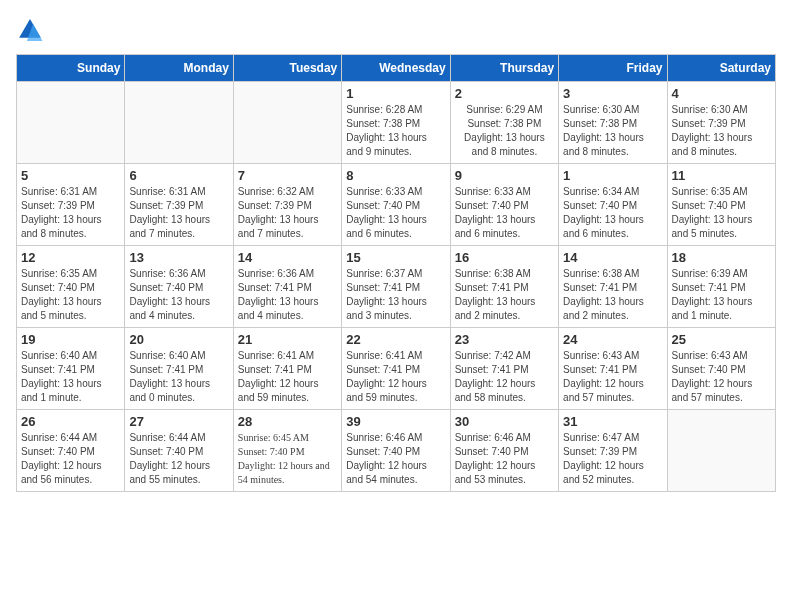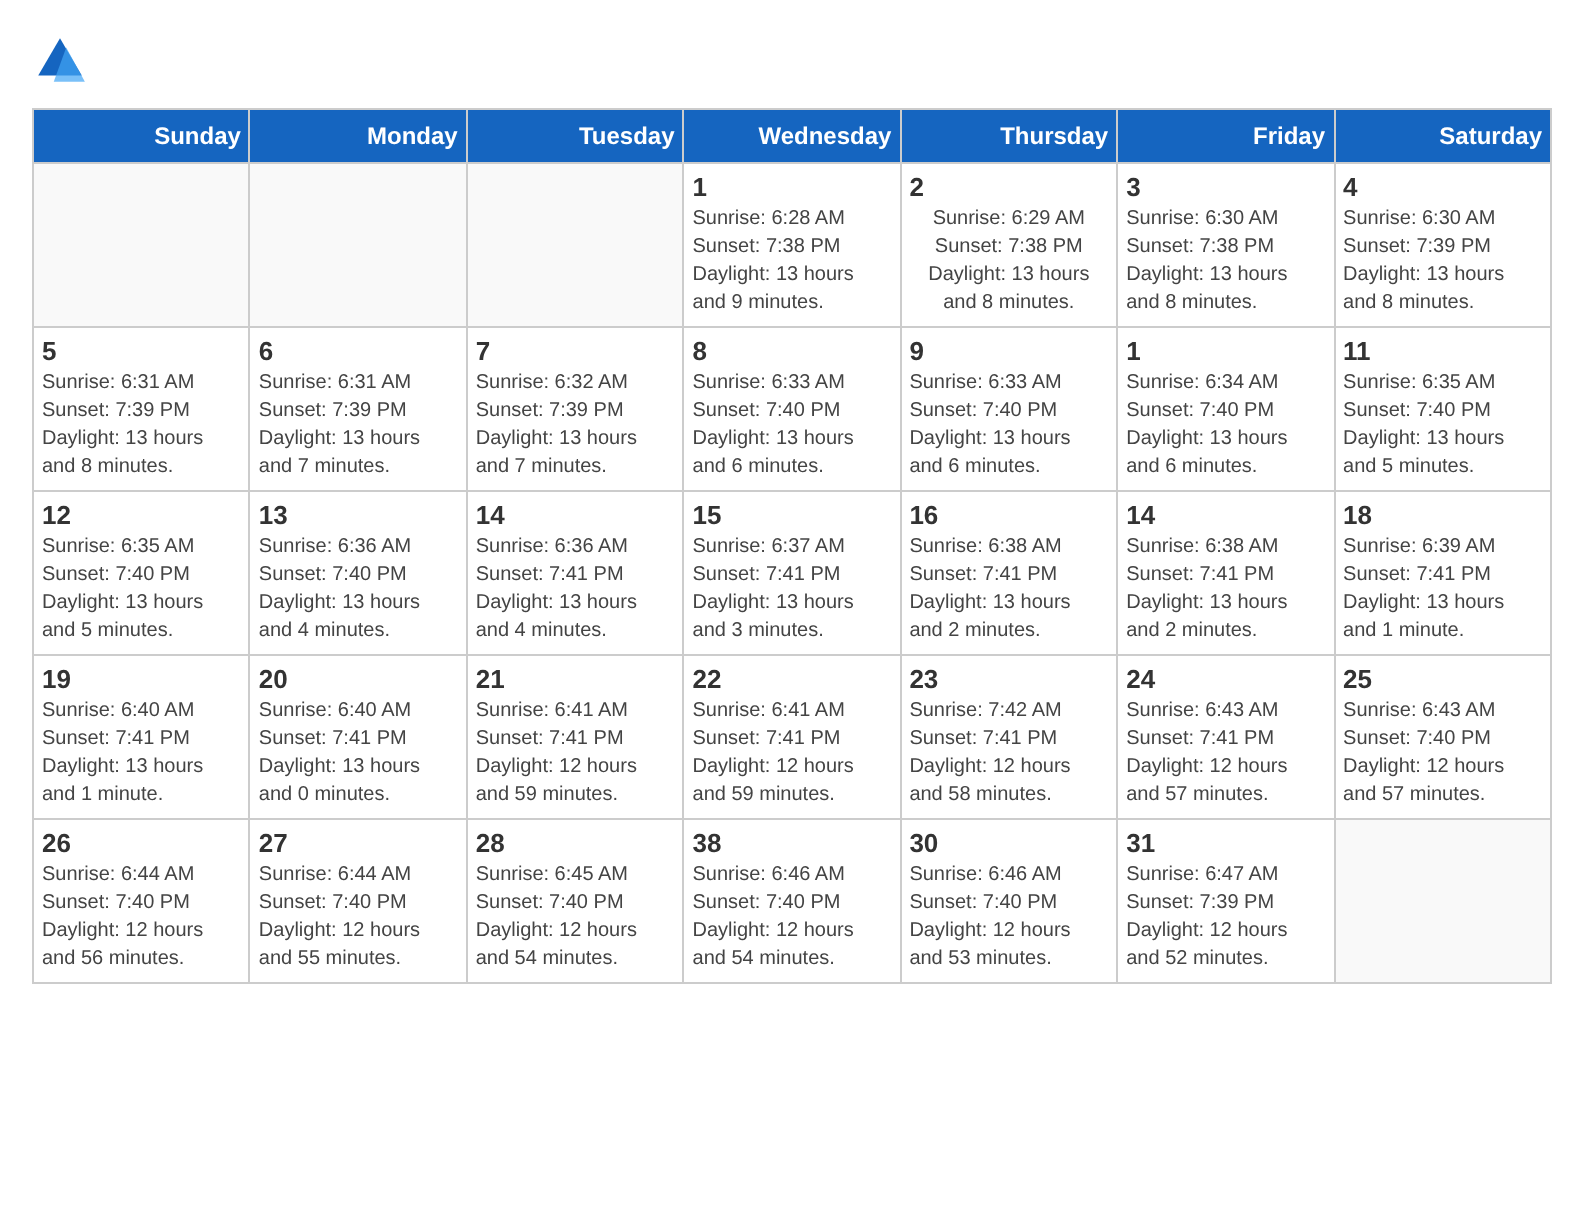--- a/index.html
+++ b/index.html
@@ -256,26 +256,26 @@
 Daylight: 12 hours and 56 minutes.</div>
         </td>
         <td>
           <div class="day-number">27</div>
           <div class="day-info" style="white-space: pre-line;">Sunrise: 6:44 AM
 Sunset: 7:40 PM
 Daylight: 12 hours and 55 minutes.</div>
         </td>
         <td>
           <div class="day-number">28</div>
-          <div class="day-info" style="white-space: pre-line;">Sunrise: 6:45 AM
+          <div class="day-info" style="white-space: pre-line; font-family: Liberation Serif, serif;">Sunrise: 6:45 AM
 Sunset: 7:40 PM
 Daylight: 12 hours and 54 minutes.</div>
         </td>
         <td>
-          <div class="day-number">38</div>
+          <div class="day-number">39</div>
           <div class="day-info" style="white-space: pre-line;">Sunrise: 6:46 AM
 Sunset: 7:40 PM
 Daylight: 12 hours and 54 minutes.</div>
         </td>
         <td>
           <div class="day-number">30</div>
           <div class="day-info" style="white-space: pre-line;">Sunrise: 6:46 AM
 Sunset: 7:40 PM
 Daylight: 12 hours and 53 minutes.</div>
         </td>

